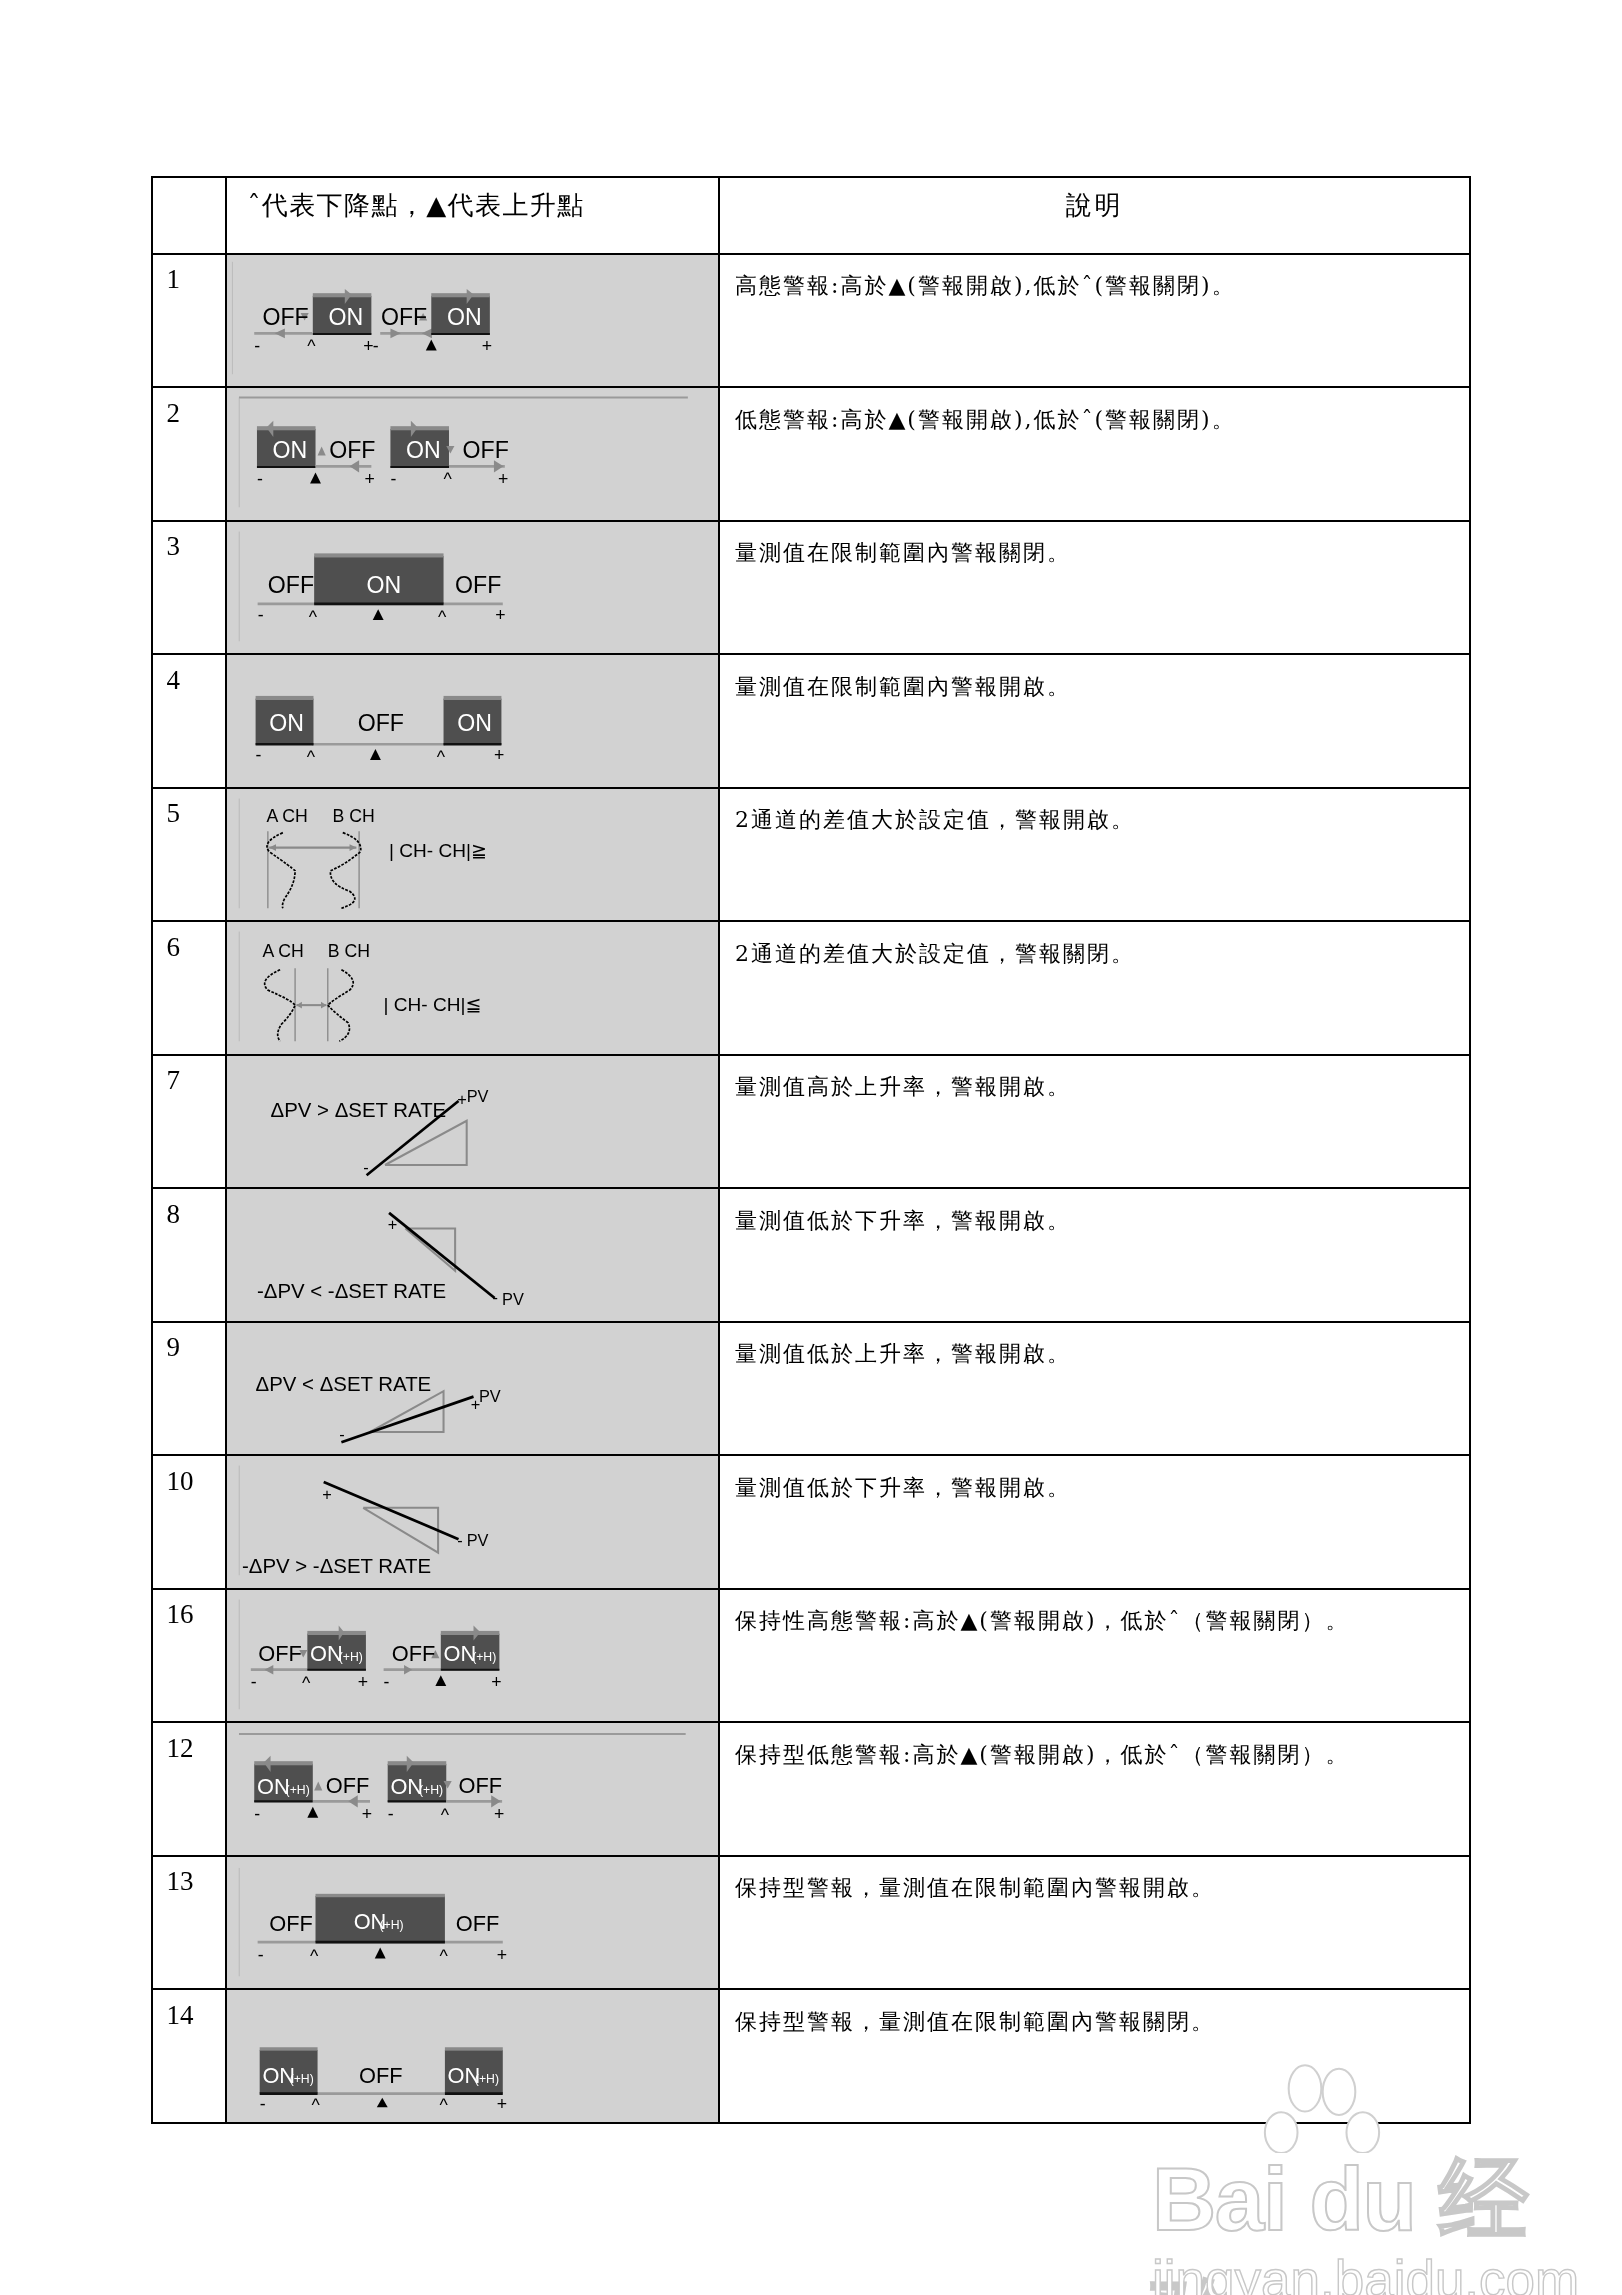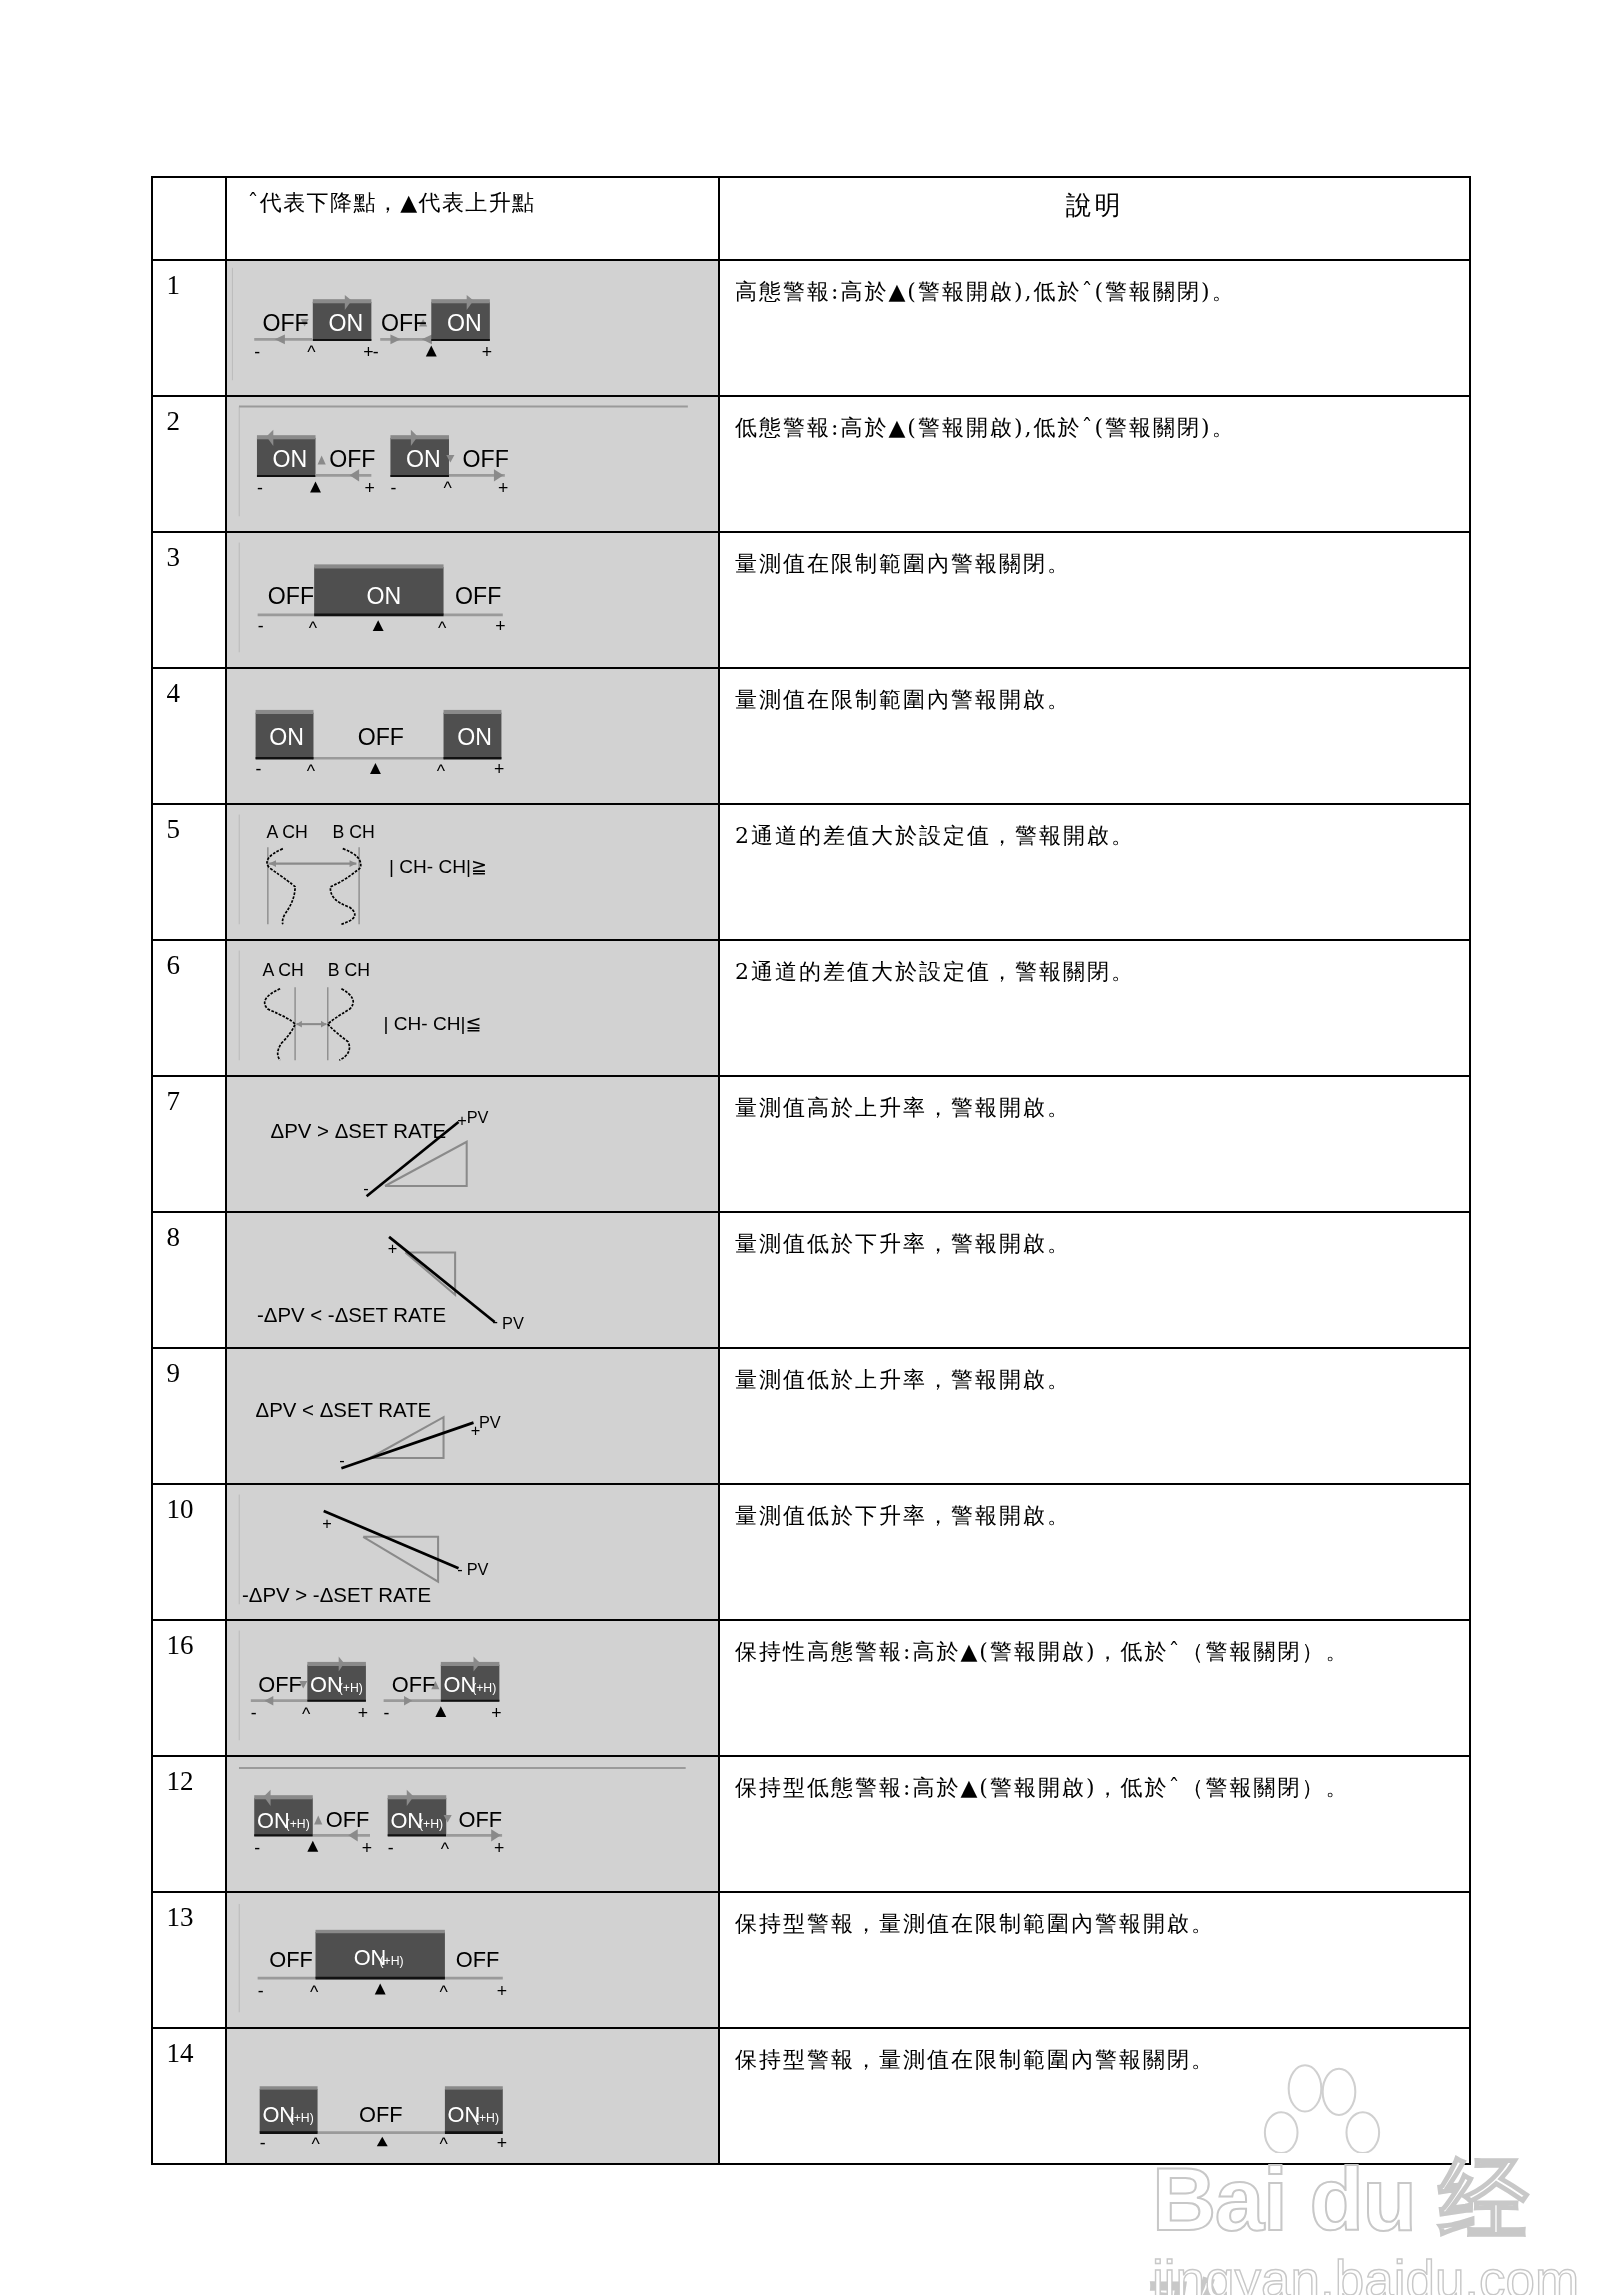--- a/index.html
+++ b/index.html
@@ -1,23 +1,23 @@
 <!DOCTYPE html>
 <html style="font-size:11px"><head>
 <meta charset="utf-8">
 <style>
   html,body{margin:0;padding:0;background:#fff;}
   body{width:1623px;height:2295px;position:relative;overflow:hidden;font-family:"DejaVu Serif","Liberation Serif",serif;color:#000;}
   table.doc{position:absolute;left:151px;top:176px;border-collapse:collapse;table-layout:fixed;width:1318px;}
-  table.doc td{border:2px solid #000;vertical-align:top;padding:6px;}
+  table.doc td{border:2px solid #000;vertical-align:top;padding:0;}
   col.c1{width:74px;} col.c2{width:493px;} col.c3{width:751px;}
   tr.hdr td{height:65px;}
   tr.row td{height:122px;}
   .num{font-size:27px;padding:9.5px 0 0 13.6px !important;font-family:"Liberation Serif","DejaVu Serif",serif;}
-  .hdr-text{font-size:22px;padding:9.5px 0 0 20.4px !important;letter-spacing:1.4px;}
+  .hdr-text{font-size:26px;padding:9.5px 0 0 20.4px !important;letter-spacing:1.4px;}
   .hdr-desc{font-size:26px;text-align:center;padding-top:9.5px !important;letter-spacing:2.7px;}
   .desc{font-size:22px;line-height:50px;padding:6.8px 11px 0 15px !important;letter-spacing:2px;}
   td.fig{background:#d2d2d2;position:relative;overflow:hidden;text-align:right;}
   td.fig svg{position:absolute;left:0;top:0;width:493px;height:122px;}
   .svgtxt{font-family:"Liberation Sans","DejaVu Sans",sans-serif;}
   .watermark{position:absolute;left:1152px;top:2051px;width:382px;height:204px;pointer-events:none;}
   .wm-main{position:absolute;left:0;top:89px;font-family:"Liberation Sans","DejaVu Sans",sans-serif;font-size:89px;font-weight:bold;color:#fff;-webkit-text-stroke:2px #c8c8c8;letter-spacing:-1.4px;}
   .wm-sub{position:absolute;left:0;top:198px;font-family:"Liberation Sans","DejaVu Sans",sans-serif;font-size:53px;color:#fff;-webkit-text-stroke:1.4px #c8c8c8;}
 </style>
 </head>

